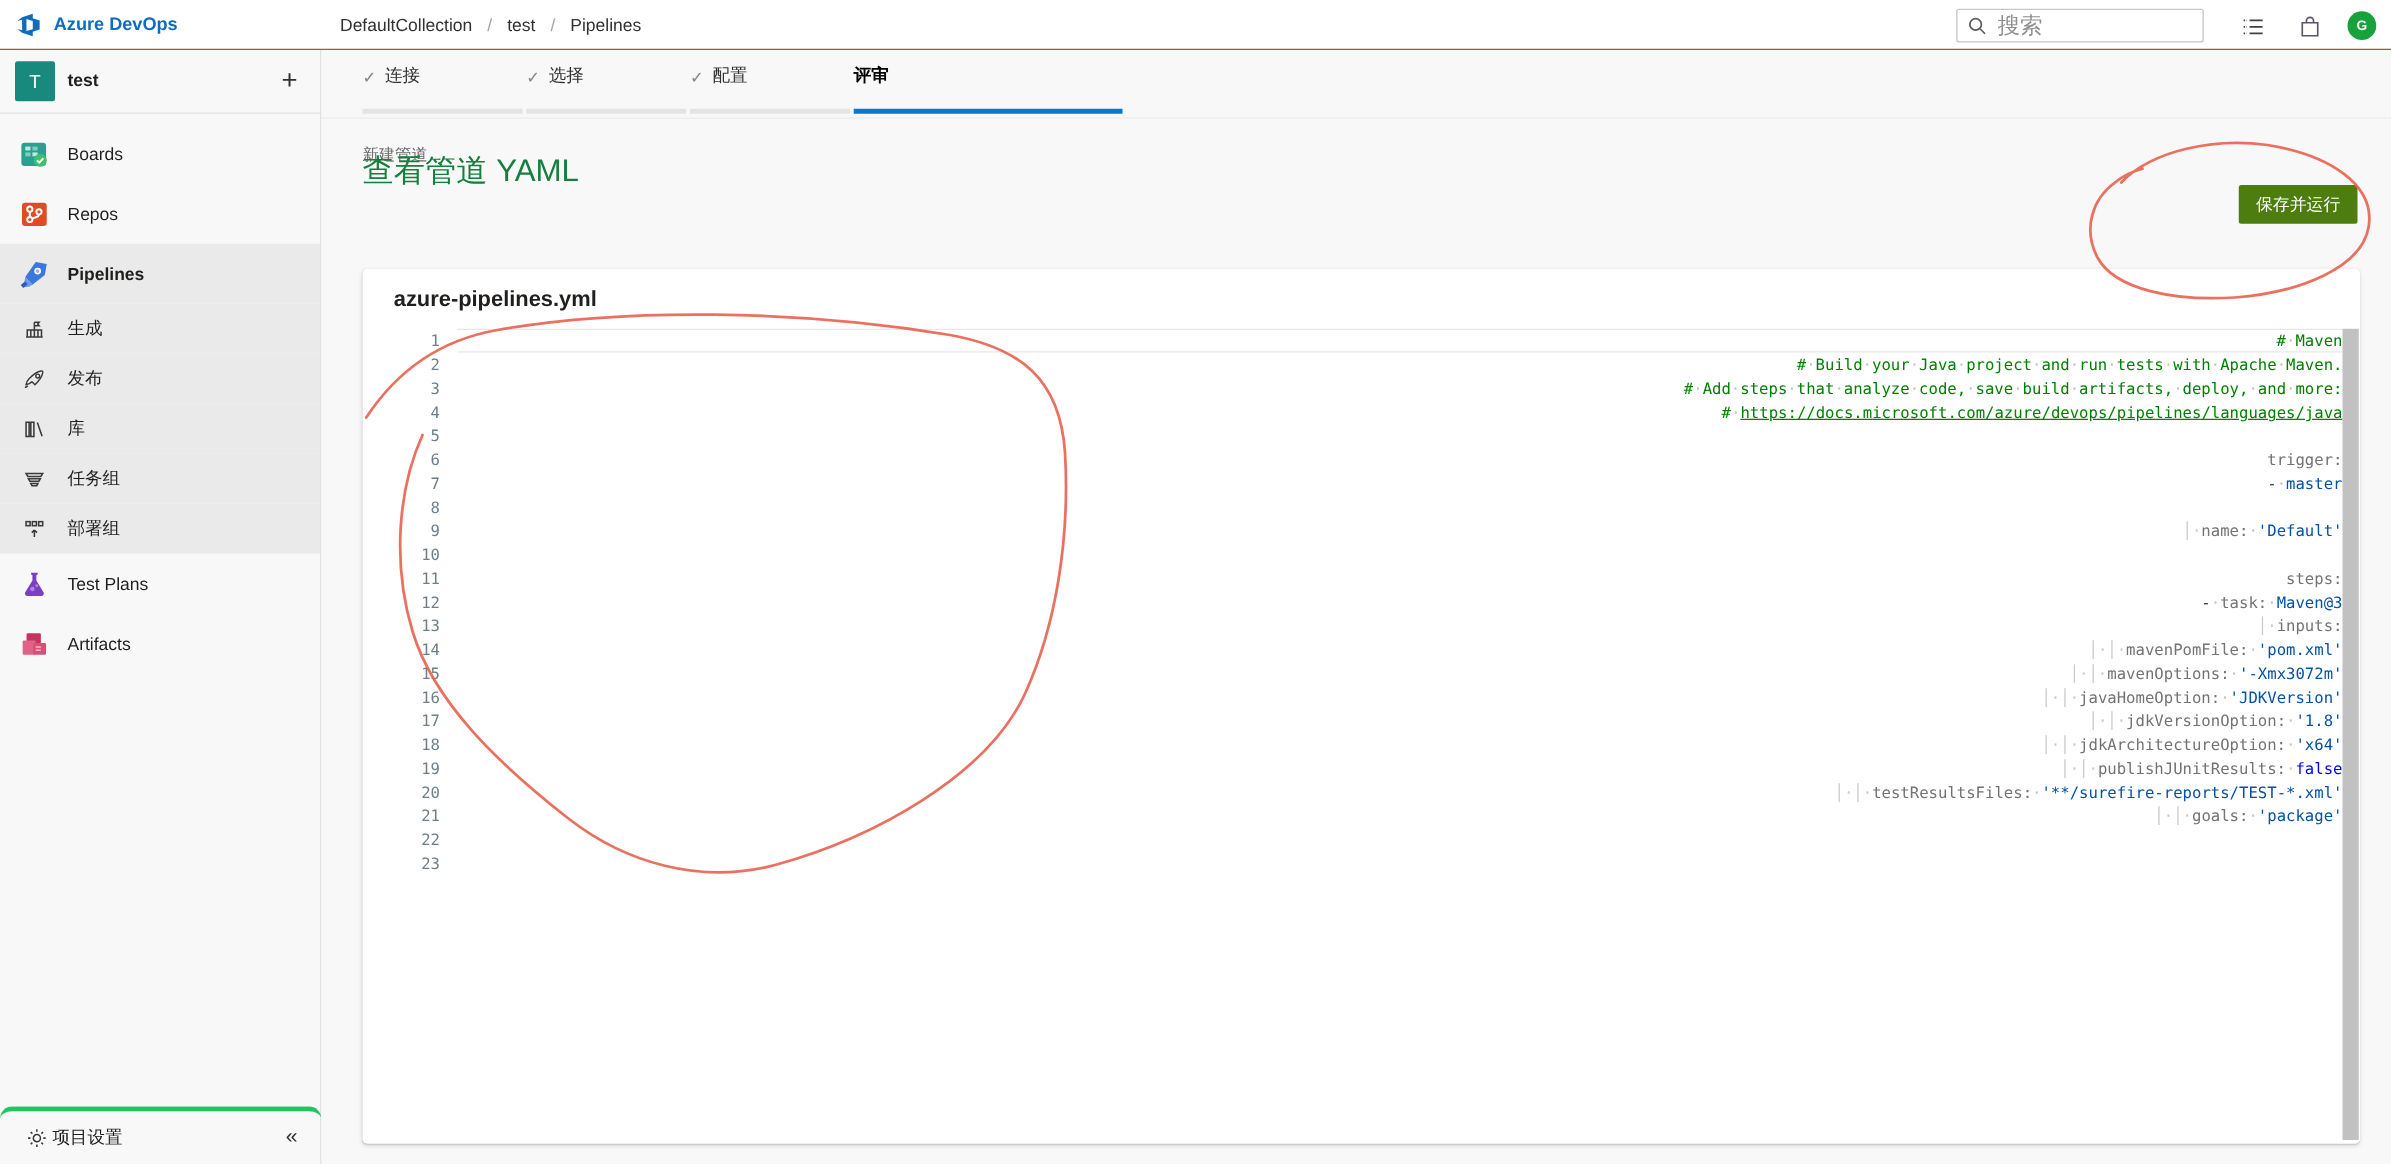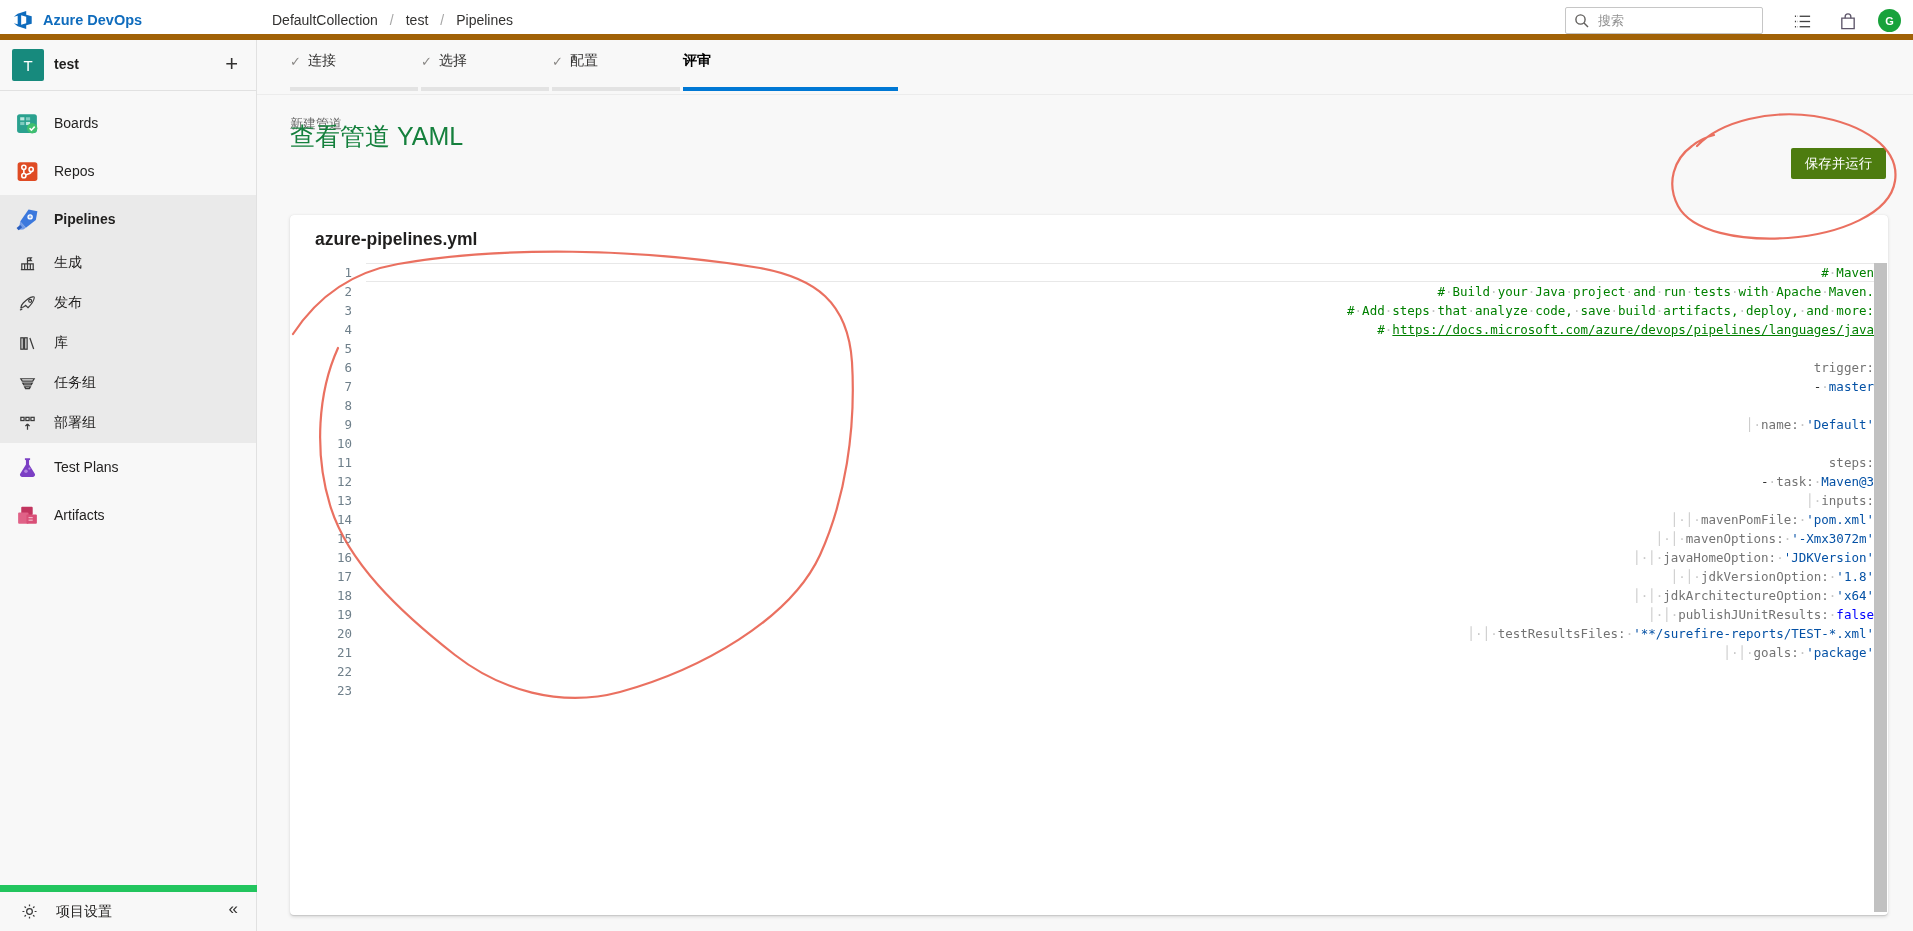--- a/index.html
+++ b/index.html
@@ -1,45 +1,45 @@
 <!DOCTYPE html>
 <html><head>
 <meta charset="utf-8">
 <style>
   * { margin:0; padding:0; box-sizing:border-box; }
   html,body { width:1913px; height:931px; overflow:hidden; font-family:"Liberation Sans", sans-serif; background:#f8f8f8; color:#201f1e; }
 
   
-  .topbar { position:absolute; left:0; top:0; width:1913px; height:40px; background:#fff; border-bottom:6px solid #a16207; z-index:20; }
+  .topbar { position:absolute; left:0; top:0; width:1913px; height:40px; background:#fff; border-bottom:1px solid #a16207; z-index:20; }
   .brand { position:absolute; left:12px; top:0; height:40px; display:flex; align-items:center; gap:9px; }
   .brand-name { color:#0f6cbd; font-weight:bold; font-size:14.5px; }
   .crumbs { position:absolute; left:272px; top:0; height:40px; display:flex; align-items:center; gap:12px; font-size:14px; color:#323130; }
   .crumb { cursor:pointer; }
   .crumb-sep { color:#a6a6a6; }
   .searchbox { position:absolute; left:1565px; top:7px; width:198px; height:27px; border:1px solid #c6c6c6; border-radius:2px; background:#fff; display:flex; align-items:center; padding:0 8px; gap:8px; }
-  .searchbox input { border:none; outline:none; flex:1; font-size:13px; color:#7f1d1d; font-family:"Liberation Sans",sans-serif; background:transparent; }
+  .searchbox input { border:none; outline:none; flex:1; font-size:18px; color:#7f1d1d; font-family:"Liberation Sans",sans-serif; background:transparent; }
   .searchbox input::placeholder { color:#8f8f8f; }
   .tb-icon { position:absolute; top:9px; width:24px; height:24px; display:flex; align-items:center; justify-content:center; cursor:pointer; }
   .avatar { position:absolute; left:1878px; top:9px; width:23px; height:23px; border-radius:50%; background:#18a23b; color:#fff; font-size:11px; font-weight:bold; display:flex; align-items:center; justify-content:center; cursor:pointer; }
 
   
   .sidebar { position:absolute; left:0; top:40px; width:257px; height:891px; background:#f8f8f8; border-right:1px solid #e1e1e1; z-index:10; }
   .project-row { position:absolute; left:0; top:0; width:100%; height:50px; }
   .project-tile { position:absolute; left:12px; top:9px; width:32px; height:32px; background:#178a7d; color:#fff; border-radius:2px; font-size:15px; display:flex; align-items:center; justify-content:center; }
   .project-name { position:absolute; left:54px; top:16px; font-size:14px; font-weight:bold; }
   .project-add { position:absolute; right:18px; top:12px; font-size:22px; font-weight:300; color:#323130; cursor:pointer; line-height:24px; }
   .proj-divider { position:absolute; left:0; top:50px; width:257px; height:1px; background:#e1e1e1; }
   .nav { position:absolute; left:0; top:59px; width:100%; }
   .nav-item { display:flex; align-items:center; height:48px; padding-left:14px; gap:14px; cursor:pointer; font-size:14px; color:#201f1e; }
   .nav-item.sub { height:40px; padding-left:17px; gap:17px; }
   .nav-item.in-sel { background:#eaeaea; }
   .nav-item.active .nav-label { font-weight:bold; }
   .nav-ico { width:26px; height:26px; display:flex; align-items:center; justify-content:center; flex:0 0 26px; }
   .nav-item.sub .nav-ico { width:20px; flex:0 0 20px; }
-  .side-footer { position:absolute; left:0; bottom:0; width:257px; height:46px; border-top:7px solid #22c55e; display:flex; align-items:center; padding-left:16px; gap:14px; font-size:14px; cursor:pointer; }
+  .side-footer { position:absolute; left:0; bottom:0; width:257px; height:46px; border-top:4px solid #22c55e; display:flex; align-items:center; padding-left:16px; font-size:14px; cursor:pointer;border-radius:10px; }
   .collapse-btn { position:absolute; right:18px; bottom:12px; font-size:17px; color:#323130; cursor:pointer; }
 
   
   .main { position:absolute; left:257px; top:40px; width:1656px; height:891px; background:#f8f8f8; }
   .tabstrip { position:absolute; left:0; top:0; width:100%; height:55px; border-bottom:1px solid #ececec; }
   .steps { position:absolute; left:33px; top:0; display:flex; }
   .step { position:relative; height:51px; margin-right:3px; cursor:pointer; }
   .step .step-label-row { display:flex; align-items:center; gap:7px; height:42px; font-size:14px; color:#323130; }
   .step .check { color:#8a8886; font-size:13px; }
   .step .bar { position:absolute; left:0; bottom:0; height:4px; width:100%; background:#e3e3e3; }

